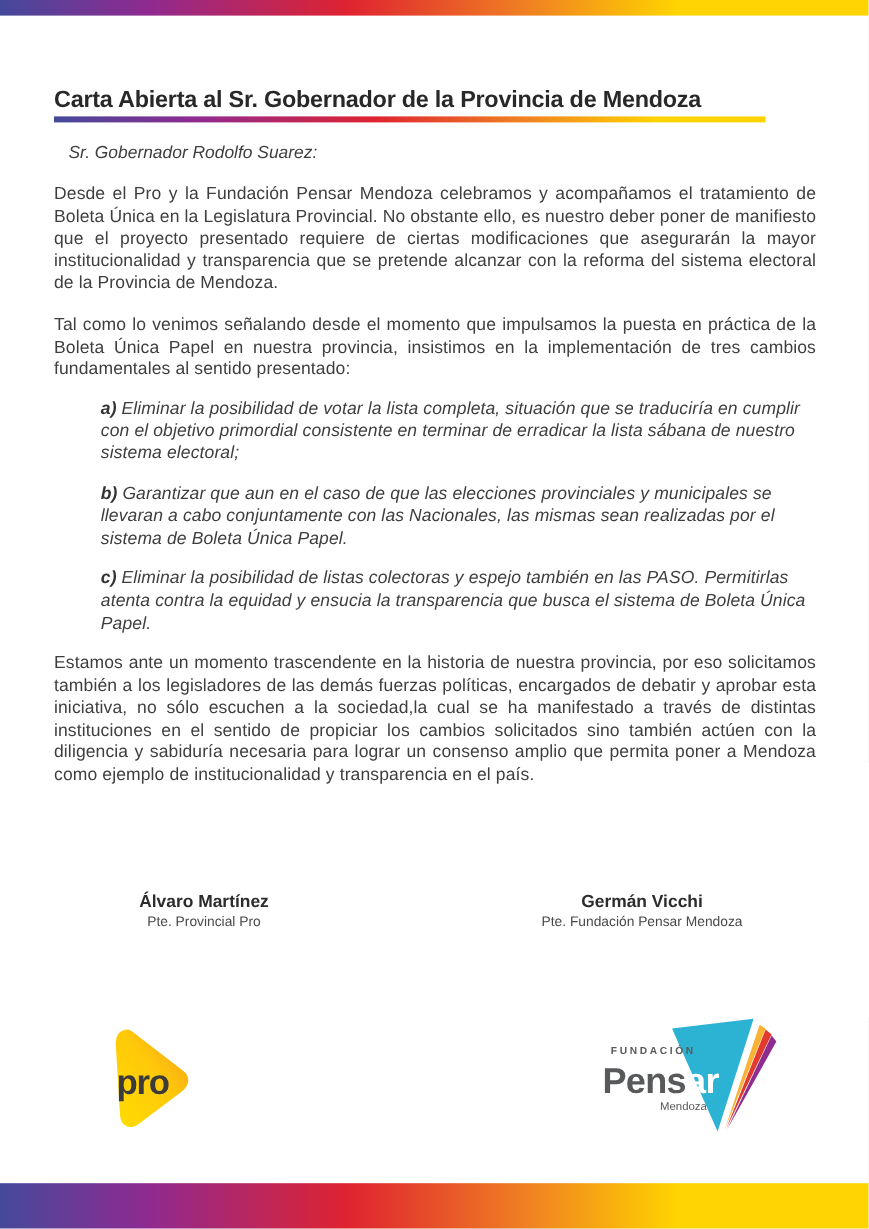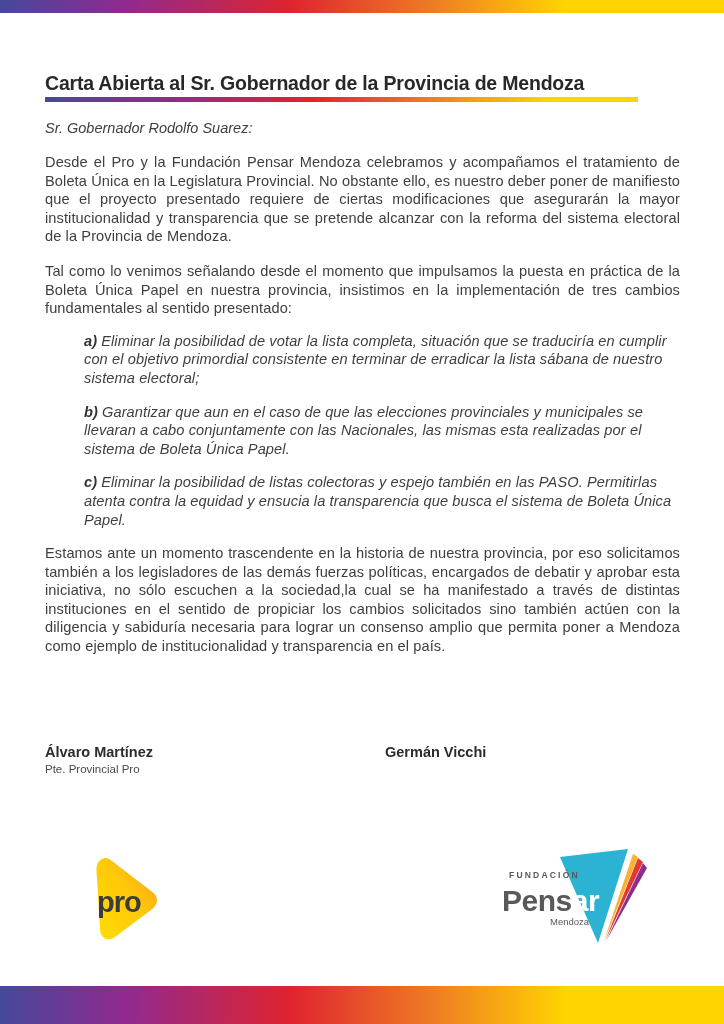--- a/index.html
+++ b/index.html
@@ -36,21 +36,21 @@
     position: absolute;
     top: 97px;
     left: 45px;
     width: 593px;
     height: 4.5px;
     background: linear-gradient(90deg, #45499B 0%, #8F2A90 20%, #DF2330 45%, #EF7D23 65%, #FFD400 85%, #FFD400 100%);
   }
   .salutation {
     position: absolute;
     top: 120px;
-    left: 45px;
+    left: 57px;
     font-size: 14.5px;
     font-style: italic;
     color: #3E3E3E;
   }
   .letter-body {
     position: absolute;
     top: 153px;
     left: 45px;
     width: 635px;
     font-size: 14.6px;
@@ -67,21 +67,21 @@
     text-align: left;
     margin-bottom: 15px;
   }
   .list-item b { font-style: italic; margin-right: 4px; color: #333; }
   .signatures {
     position: absolute;
     top: 744px;
     left: 0;
     width: 724px;
   }
-  .sig-block { position: absolute; text-align: left; }
+  .sig-block { position: absolute; text-align: center; }
   .sig-left { left: 45px; width: 250px; }
   .sig-right { left: 385px; width: 300px; }
   .sig-name { font-size: 14.5px; font-weight: 700; color: #2c2c2c; }
   .sig-role { font-size: 11.5px; color: #4a4a4a; margin-top: 3px; }
   .logo-pro { position: absolute; left: 84px; top: 853px; width: 80px; height: 94px; }
   .logo-pensar { position: absolute; left: 498px; top: 845px; width: 165px; height: 102px; }
 </style>
 </head>
 <body>
 
@@ -95,36 +95,37 @@
   <div class="salutation">Sr. Gobernador Rodolfo Suarez:</div>
 
   <div class="letter-body">
     <p class="para p1">Desde el Pro y la Fundación Pensar Mendoza celebramos y acompañamos el tratamiento de Boleta Única en la Legislatura Provincial. No obstante ello, es nuestro deber poner de manifiesto que el proyecto presentado requiere de ciertas modificaciones que asegurarán la mayor institucionalidad y transparencia que se pretende alcanzar con la reforma del sistema electoral de la Provincia de Mendoza.</p>
     <p class="para p2">Tal como lo venimos señalando desde el momento que impulsamos la puesta en práctica de la Boleta Única Papel en nuestra provincia, insistimos en la implementación de tres cambios fundamentales al sentido presentado:</p>
 
     <div class="list-item">
       <b>a)</b><span>Eliminar la posibilidad de votar la lista completa, situación que se traduciría en cumplir con el objetivo primordial consistente en terminar de erradicar la lista sábana de nuestro sistema electoral;</span>
     </div>
     <div class="list-item">
-      <b>b)</b><span>Garantizar que aun en el caso de que las elecciones provinciales y municipales se llevaran a cabo conjuntamente con las Nacionales, las mismas esta realizadas por el sistema de Boleta Única Papel.</span>
+      <b>b)</b><span>Garantizar que aun en el caso de que las elecciones provinciales y municipales se llevaran a cabo conjuntamente con las Nacionales, las mismas sean realizadas por el sistema de Boleta Única Papel.</span>
     </div>
     <div class="list-item">
       <b>c)</b><span>Eliminar la posibilidad de listas colectoras y espejo también en las PASO. Permitirlas atenta contra la equidad y ensucia la transparencia que busca el sistema de Boleta Única Papel.</span>
     </div>
 
     <p class="para p3">Estamos ante un momento trascendente en la historia de nuestra provincia, por eso solicitamos también a los legisladores de las demás fuerzas políticas, encargados de debatir y aprobar esta iniciativa, no sólo escuchen a la sociedad,la cual se ha manifestado a través de distintas instituciones en el sentido de propiciar los cambios solicitados sino también actúen con la diligencia y sabiduría necesaria para lograr un consenso amplio que permita poner a Mendoza como ejemplo de institucionalidad y transparencia en el país.</p>
   </div>
 
   <div class="signatures">
     <div class="sig-block sig-left">
       <div class="sig-name">Álvaro Martínez</div>
       <div class="sig-role">Pte. Provincial Pro</div>
     </div>
     <div class="sig-block sig-right">
       <div class="sig-name">Germán Vicchi</div>
+      <div class="sig-role">Pte. Fundación Pensar Mendoza</div>
     </div>
   </div>
 
   <svg class="logo-pro" viewBox="0 0 80 94" xmlns="http://www.w3.org/2000/svg">
     <defs>
       <linearGradient id="proGrad" x1="0" y1="1" x2="1" y2="0">
         <stop offset="0" stop-color="#FFDC00"></stop>
         <stop offset="0.55" stop-color="#FFC90A"></stop>
         <stop offset="1" stop-color="#F59B1B"></stop>
       </linearGradient>

